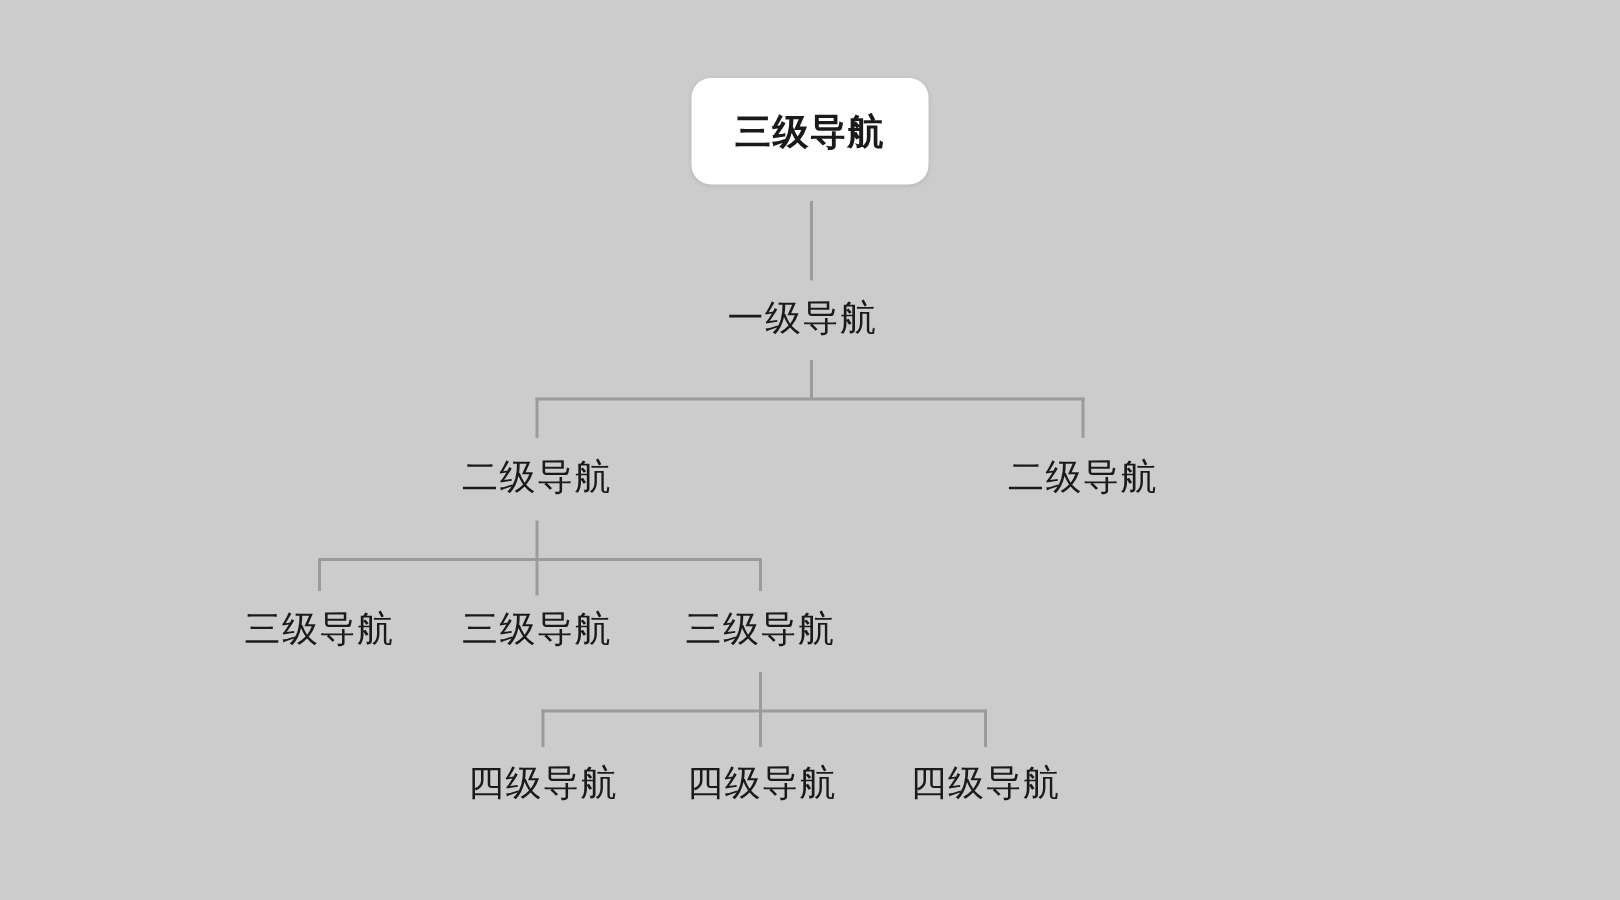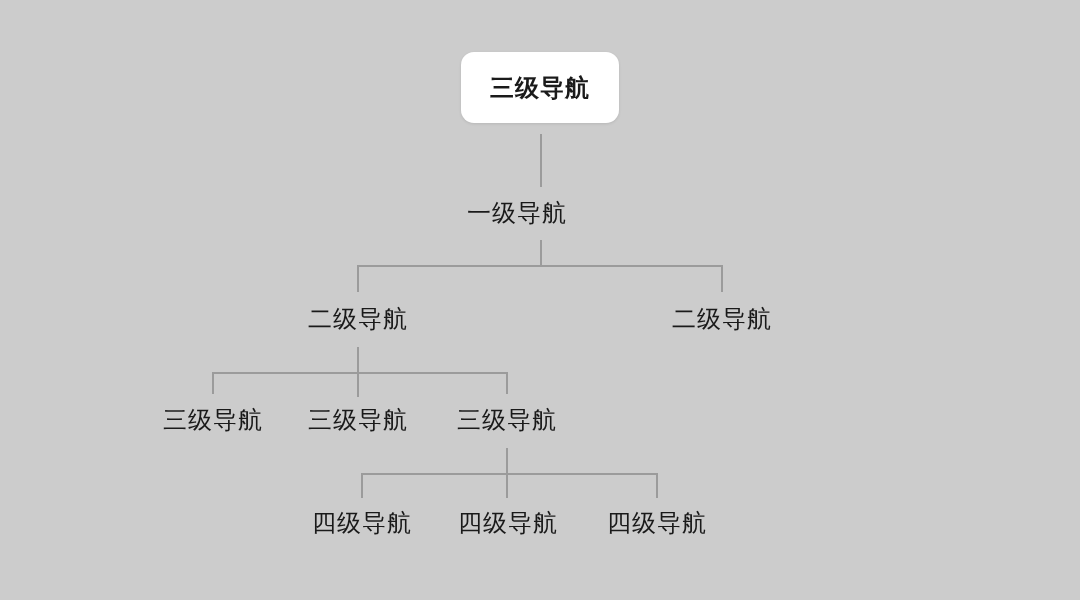--- a/index.html
+++ b/index.html
@@ -82,21 +82,21 @@
   <div class="vline" style="left:506px; top:448px; height:26px;"></div>
   <div class="hline" style="left:361px; top:473px; width:297px;"></div>
   <div class="vline" style="left:361px; top:473px; height:25px;"></div>
   <div class="vline" style="left:506px; top:473px; height:25px;"></div>
   <div class="vline" style="left:656px; top:473px; height:25px;"></div>
 
   <div class="title-box">
     <span>三级导航</span>
   </div>
 
-  <div class="node-label" style="left:517px; top:197px;">一级导航</div>
+  <div class="node-label" style="left:535px; top:197px;">一级导航</div>
 
   <div class="node-label" style="left:358px; top:303px;">二级导航</div>
   <div class="node-label" style="left:722px; top:303px;">二级导航</div>
 
   <div class="node-label" style="left:213px; top:404px;">三级导航</div>
   <div class="node-label" style="left:358px; top:404px;">三级导航</div>
   <div class="node-label" style="left:507px; top:404px;">三级导航</div>
 
   <div class="node-label" style="left:362px; top:507px;">四级导航</div>
   <div class="node-label" style="left:508px; top:507px;">四级导航</div>

